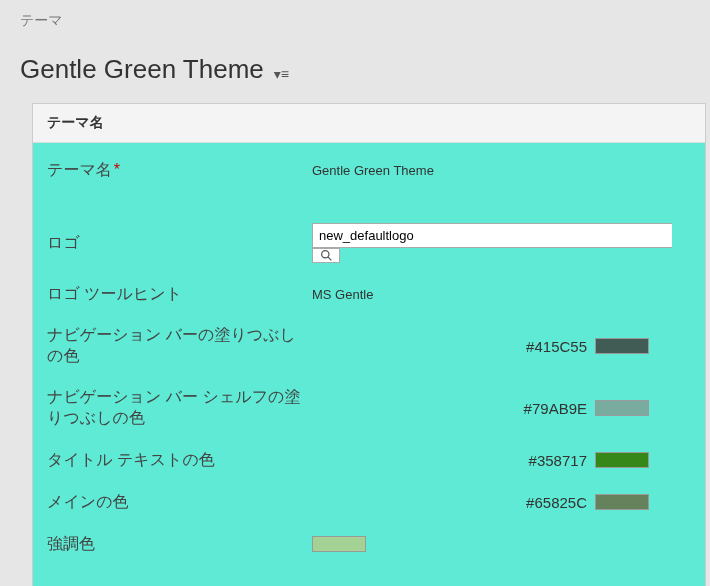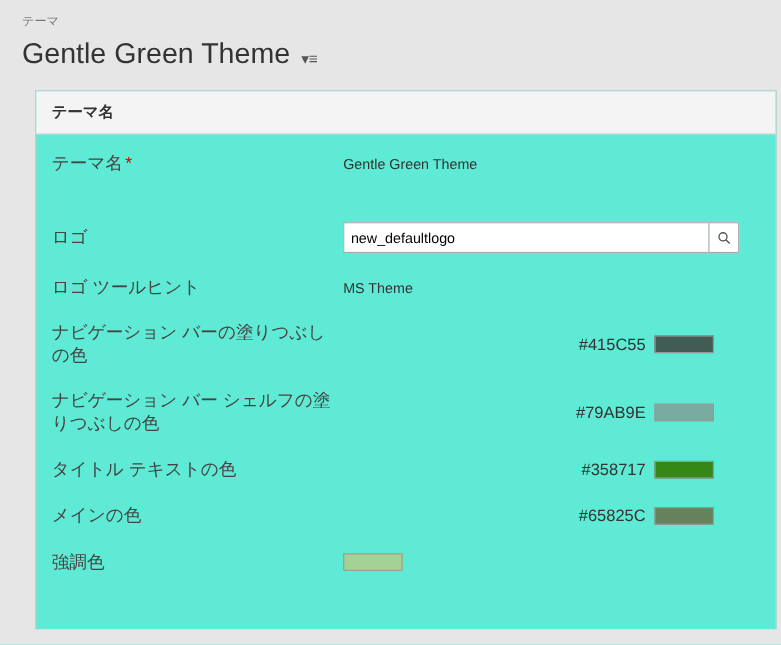--- a/index.html
+++ b/index.html
@@ -9,23 +9,23 @@
       color: #333;
       width: 710px;
       height: 586px;
       overflow: hidden;
     }
     .header {
       padding: 12px 20px 18px 20px;
       background: #e6e6e6;
     }
     .breadcrumb {
-      font-size: 11px;
+      font-size: 14px;
       color: #777;
-      margin-bottom: 6px;
+      margin-bottom: 24px;
       font-family: Liberation Serif, serif;
     }
     .title-row {
       display: flex;
       align-items: center;
       gap: 10px;
     }
     .page-title {
       font-size: 26px;
       font-weight: 300;
@@ -80,20 +80,21 @@
       font-size: 13px;
       color: #333;
       display: flex;
       align-items: center;
       gap: 8px;
     }
     .lookup-wrap {
       display: flex;
       align-items: stretch;
       width: 360px;
+      flex-direction: column;
     }
     .lookup-input {
       flex: 1;
       border: 1px solid #aaa;
       border-right: none;
       padding: 4px 6px;
       font-size: 13px;
       height: 28px;
       outline: none;
     }
@@ -160,21 +161,21 @@
                 <circle cx="6.5" cy="6.5" r="4.5" stroke-width="1.5"></circle>
                 <line x1="10" y1="10" x2="14" y2="14" stroke-width="1.5"></line>
               </svg>
             </div>
           </div>
         </div>
       </div>
 
       <div class="field-row">
         <div class="field-label">ロゴ ツールヒント</div>
-        <div class="field-value">MS Theme</div>
+        <div class="field-value">MS Gentle</div>
       </div>
 
       <div class="field-row">
         <div class="field-label">ナビゲーション バーの塗りつぶしの色</div>
         <div class="field-value">
           <span class="color-text">#415C55</span>
           <span class="color-swatch" style="background:#415C55"></span>
         </div>
       </div>
 

